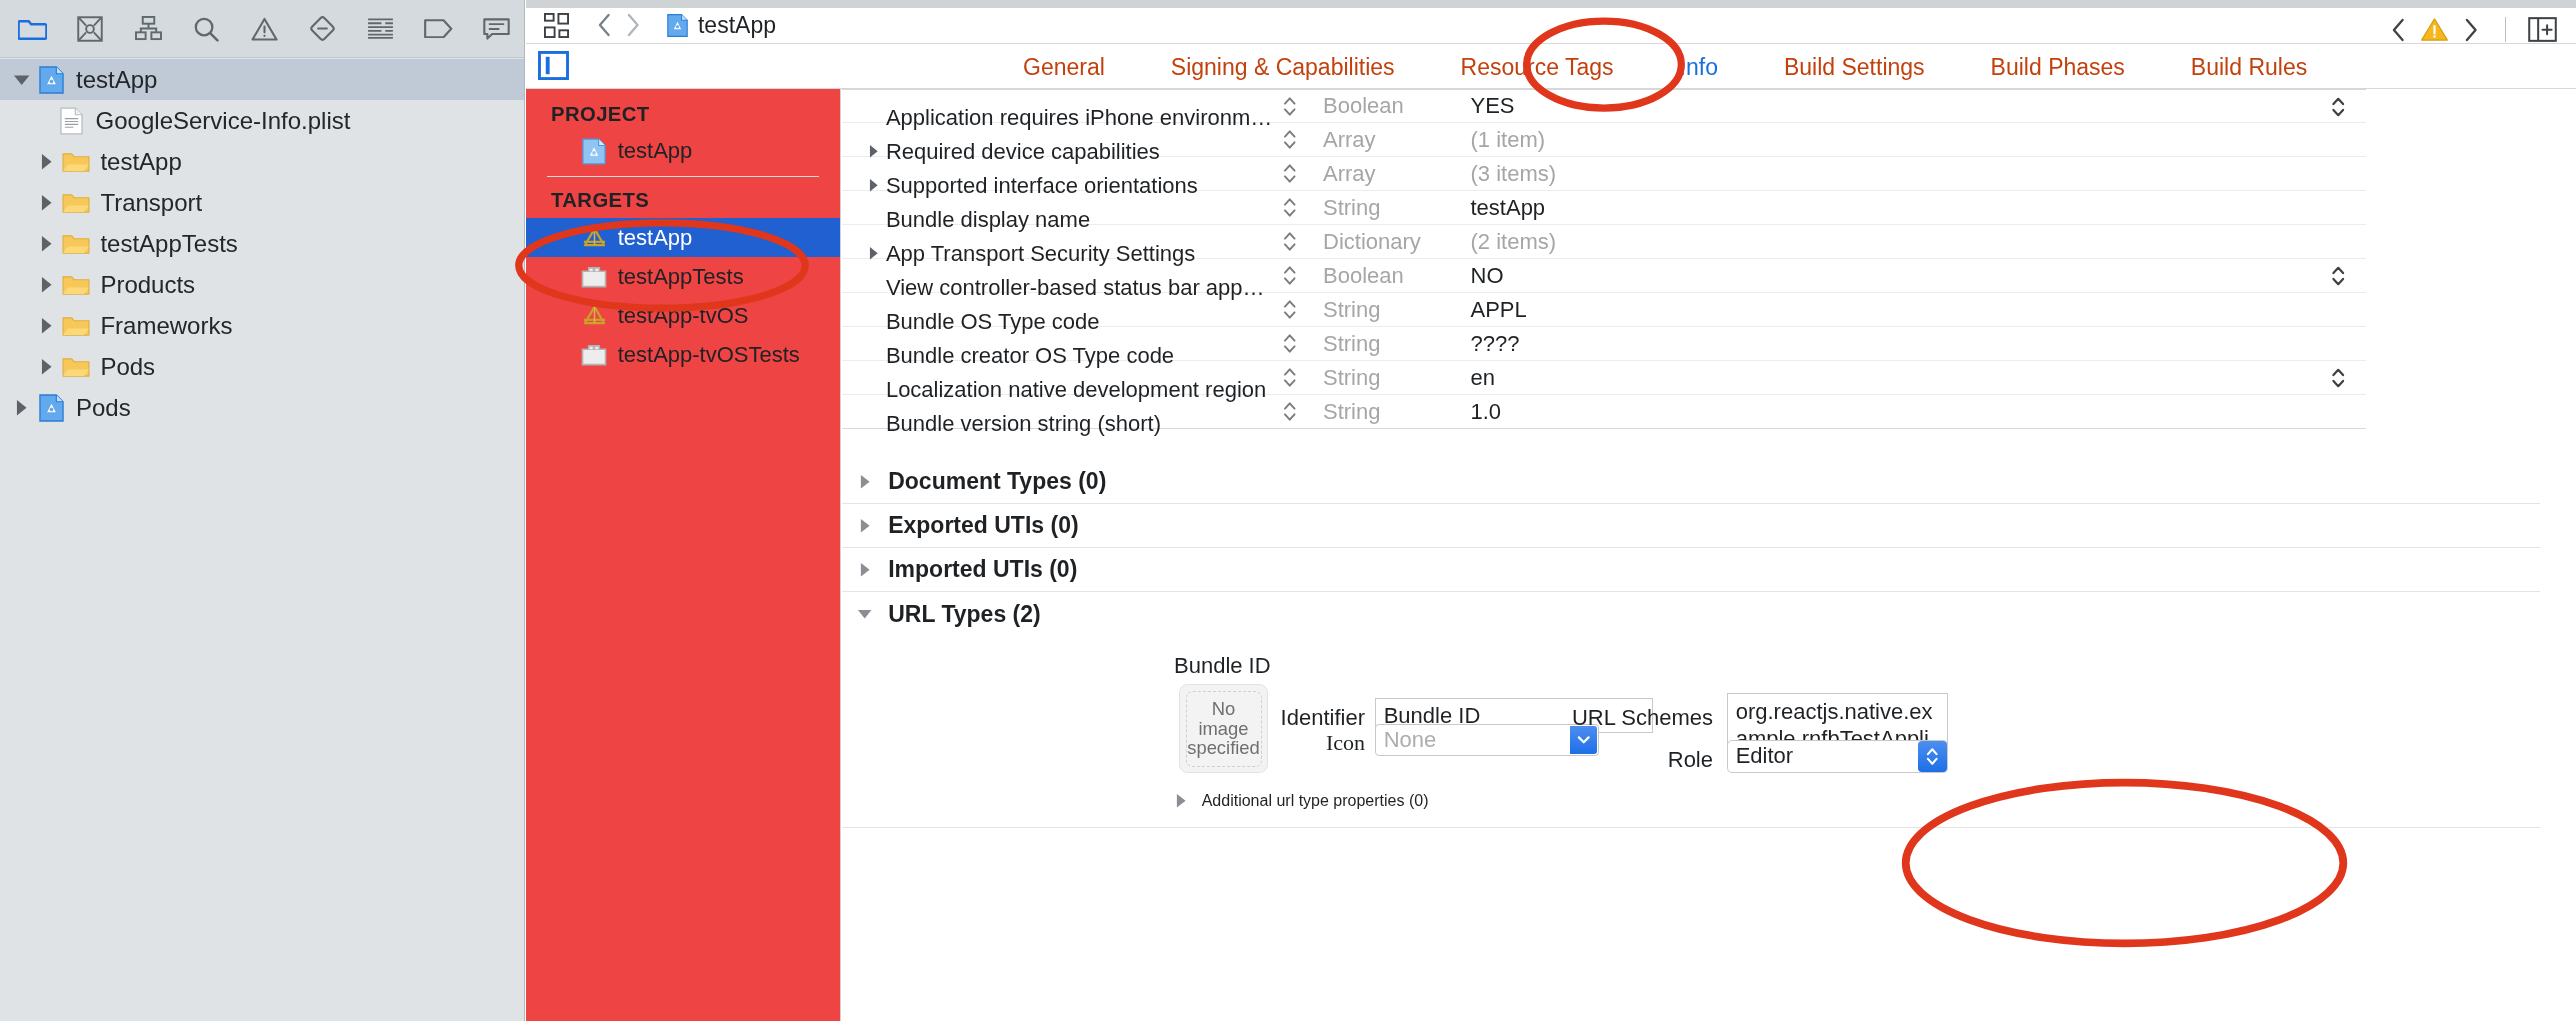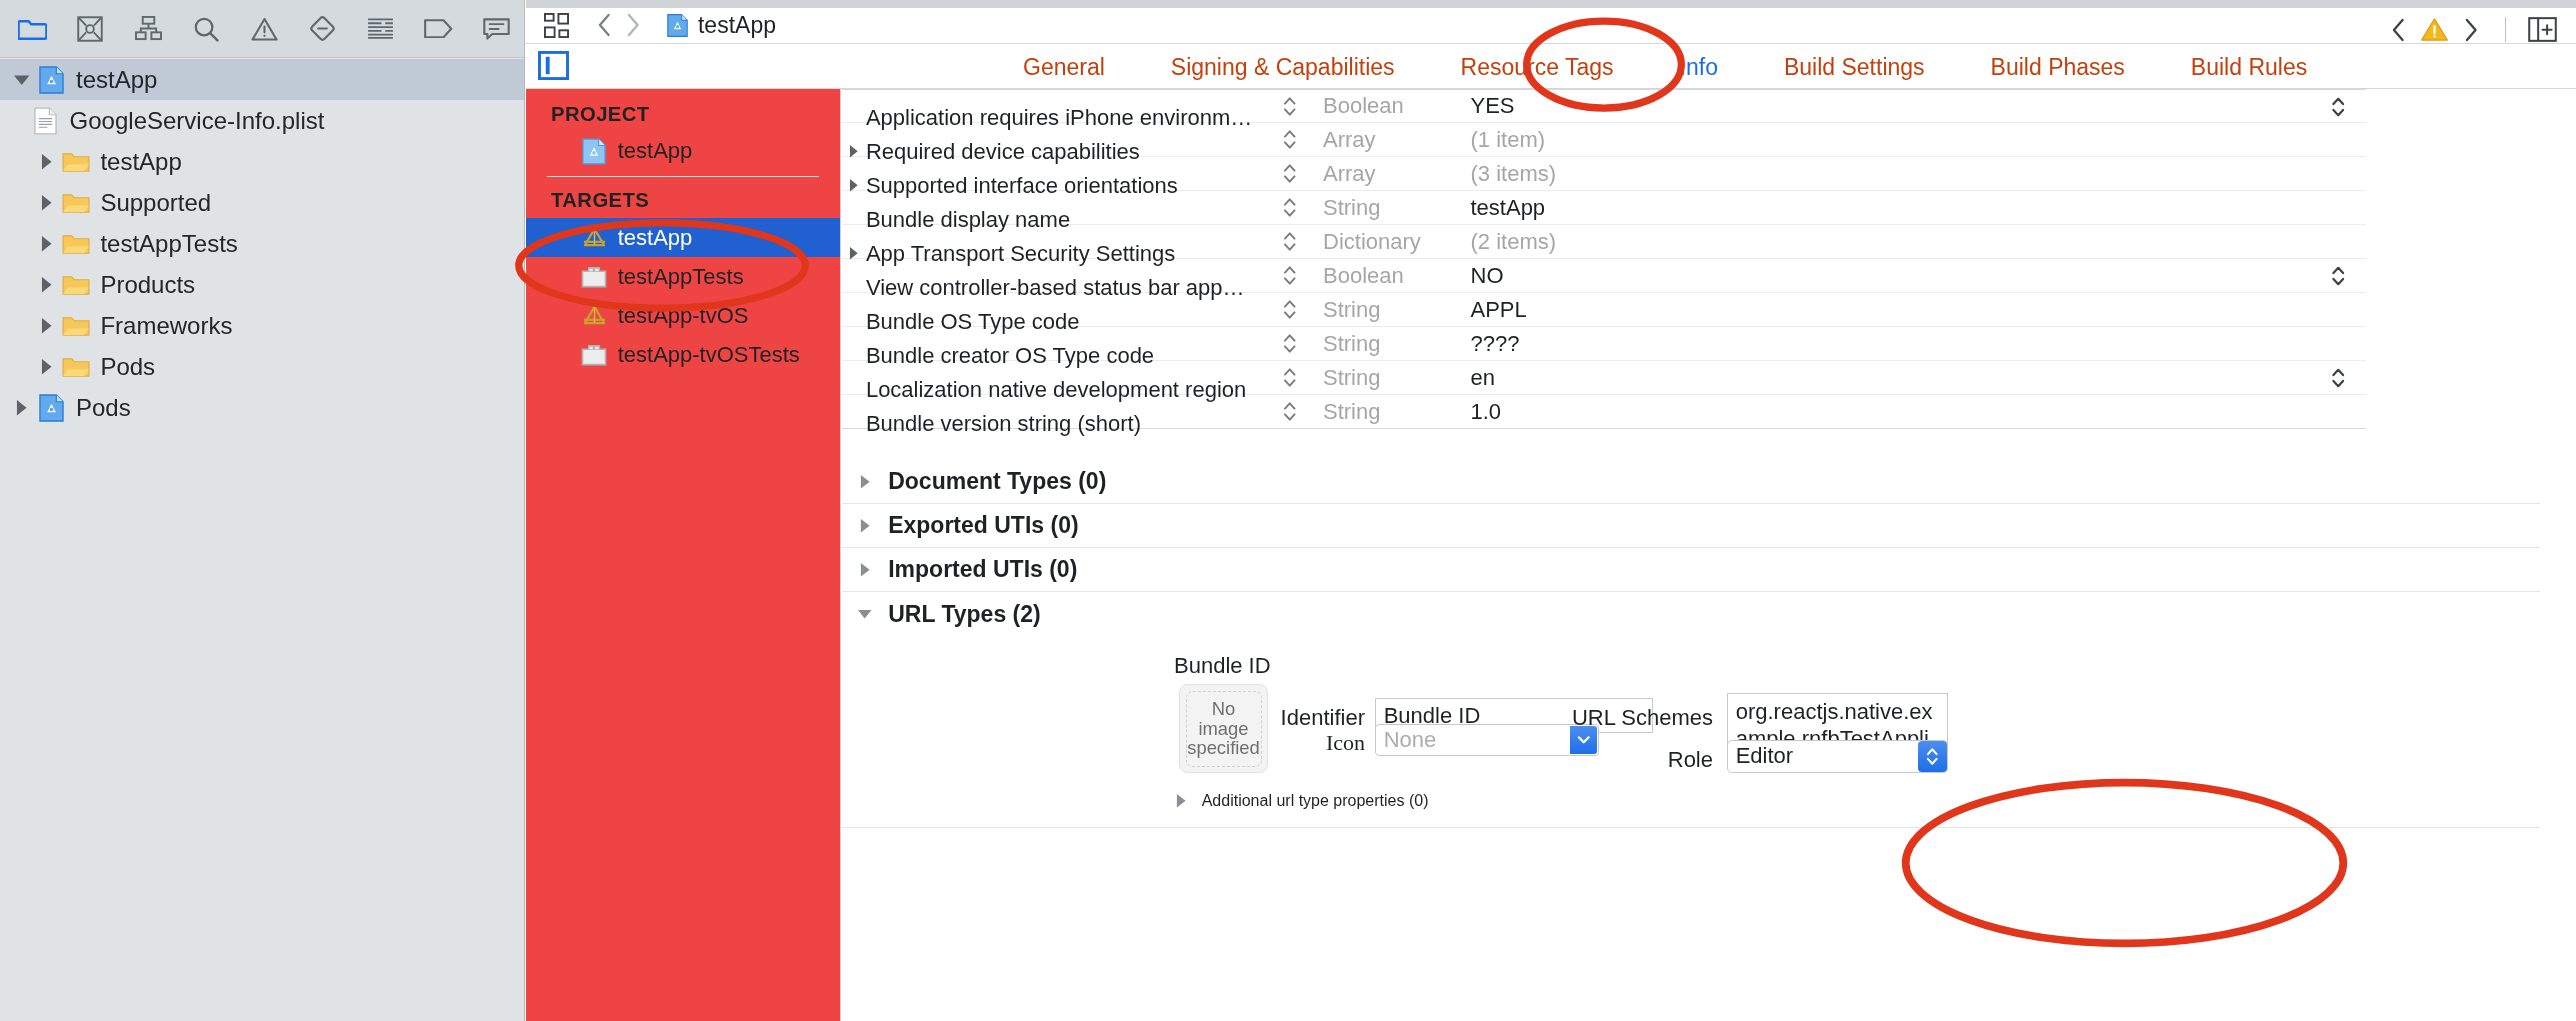--- a/index.html
+++ b/index.html
@@ -110,21 +110,21 @@
     position:absolute;left:0;top:0;width:1524px;
   }
   .prow{
     height:34px;display:flex;align-items:center;
     border-bottom:1px solid #ececec;
     font-size:22px;color:#1f2225;box-sizing:border-box;
     position:relative;
   }
   .prow:first-child{border-top:1px solid #d8d8d8;}
   .pk{
-    width:435px;padding-left:1px;box-sizing:border-box;
+    width:435px;padding-left:21px;box-sizing:border-box;
     display:flex;align-items:center;white-space:nowrap;overflow:hidden;margin-top:24px;
   }
   .pk .tri{margin-right:1.9px;}
   .pk .pk-label{overflow:hidden;text-overflow:clip;}
   .pstep{width:25px;display:flex;align-items:center;justify-content:center;flex:0 0 25px;}
   .ptype{width:155px;padding-left:21px;box-sizing:border-box;color:#a6a6a6;white-space:nowrap;}
   .pval{flex:1;padding-left:13.5px;box-sizing:border-box;white-space:nowrap;}
   .pval.dim{color:#a6a6a6;}
   .pend{position:absolute;right:19.4px;top:0;height:34px;display:flex;align-items:center;}
 
@@ -269,21 +269,21 @@
           <svg width="25" height="28" viewBox="0 0 26 29">
             <path d="M1 1h17l7 7v20H1z" fill="#63a9ee" stroke="#2b7cd3" stroke-width="1.4"></path>
             <path d="M18 1v7h7" fill="#bfe0ff" stroke="#2b7cd3" stroke-width="1.2"></path>
             <path d="M13 10l4.5 9h-9z" fill="#ffffff"></path>
             <circle cx="13" cy="16" r="2" fill="#63a9ee"></circle>
           </svg>
         </span>
         <span>testApp</span>
       </div>
 
-      <div class="nav-row" style="padding-left:23px;margin-left:8px;">
+      <div class="nav-row" style="padding-left:57px;">
         <span class="ficon">
           <svg width="23" height="28" viewBox="0 0 24 29">
             <path d="M1 1h15l7 7v20H1z" fill="#ffffff" stroke="#b9bdc2" stroke-width="1.4"></path>
             <path d="M16 1v7h7" fill="#eef0f2" stroke="#b9bdc2" stroke-width="1.2"></path>
             <path d="M5 12h14M5 15h14M5 18h14M5 21h9" stroke="#9aa0a6" stroke-width="1.2"></path>
           </svg>
         </span>
         <span>GoogleService-Info.plist</span>
       </div>
 
@@ -307,21 +307,21 @@
           <svg width="13.5" height="17.4" viewBox="0 0 14 18">
               <path d="M2 1l10 8-10 8z" fill="#5d6268"></path>
             </svg>
         </span>
         <span class="ficon">
           <svg width="28" height="23" viewBox="0 0 29 24">
             <path d="M1 4h9l2.5 3H28v15H1z" fill="#f7c859" stroke="#dfae3e" stroke-width="1.2"></path>
             <path d="M1 22l5-7h22l-5 7z" fill="#fbd978"></path>
           </svg>
         </span>
-        <span>Supported</span>
+        <span>Transport</span>
       </div>
 
       <div class="nav-row" style="padding-left:36px;">
         <span class="tri">
           <svg width="13.5" height="17.4" viewBox="0 0 14 18">
               <path d="M2 1l10 8-10 8z" fill="#5d6268"></path>
             </svg>
         </span>
         <span class="ficon">
           <svg width="28" height="23" viewBox="0 0 29 24">

